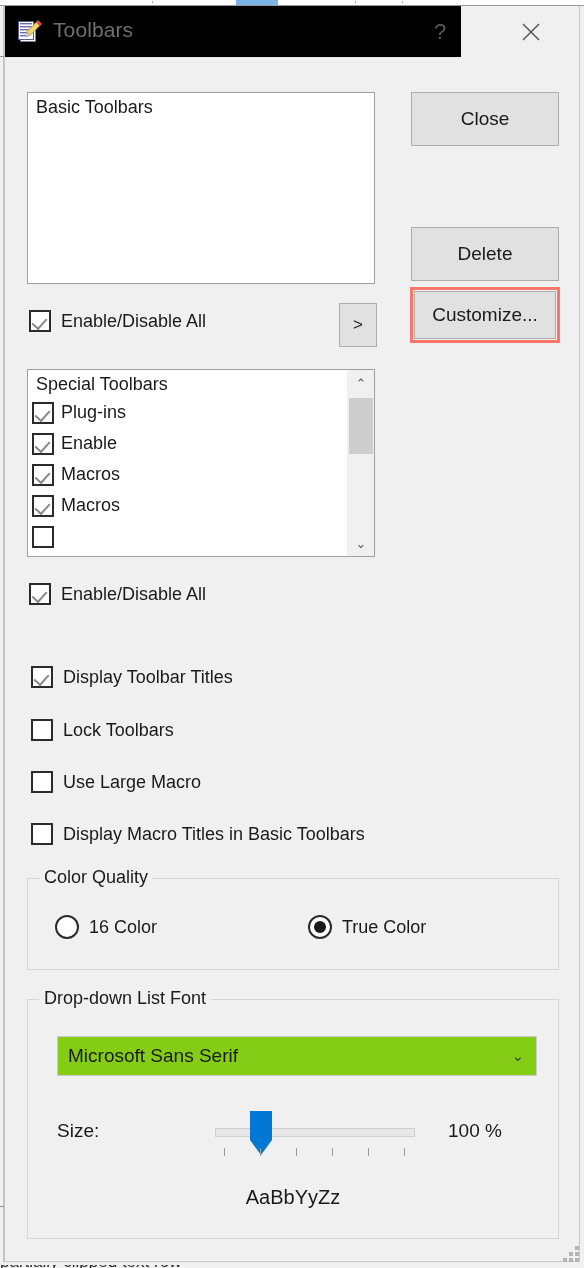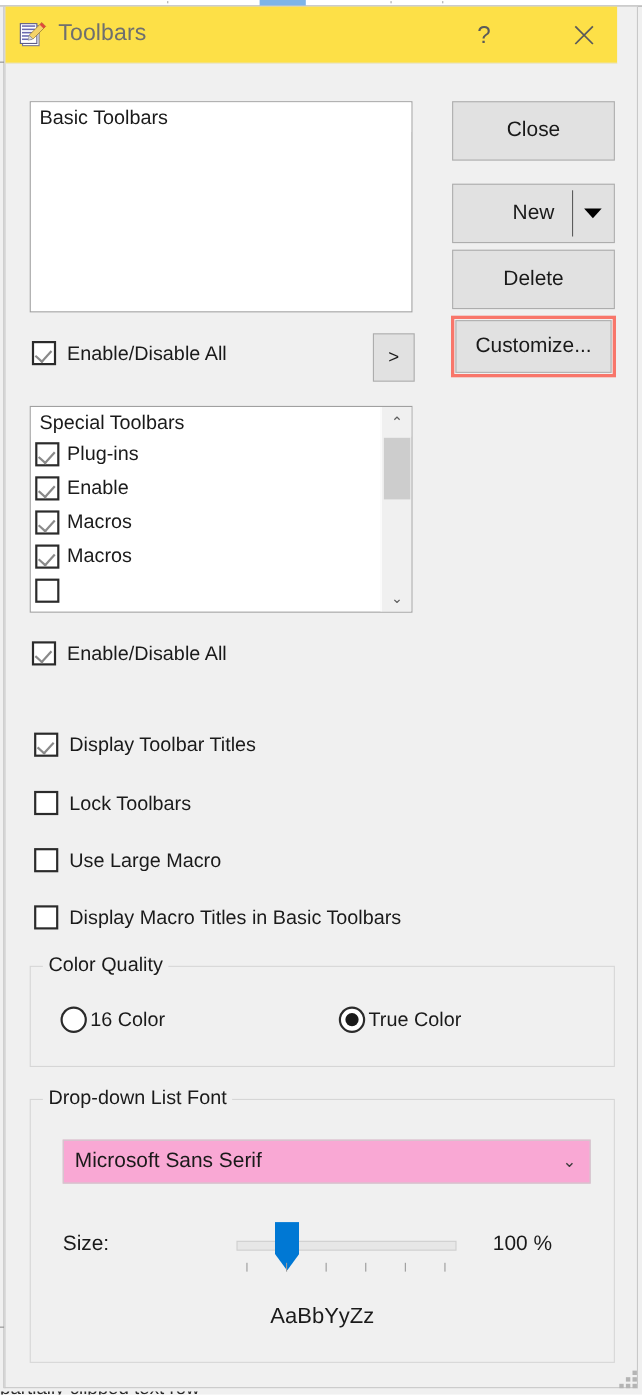--- a/index.html
+++ b/index.html
@@ -39,22 +39,22 @@
     position: absolute;
     left: 4px; top: 6px;
     width: 576px; height: 1256px;
     background: #f0f0f0;
     border: 1px solid #c8c8c8;
     border-top: none;
   }
 
   .titlebar {
     position: absolute; left: 0; top: 0;
-    width: 556px; height: 52px;
-    background: #fde047;
+    width: 456px; height: 52px;
+    background: #000000;
     border-bottom: 1px solid #e6e6e6;
   }
   .title-icon {
     position: absolute; left: 12px; top: 13px;
     width: 26px; height: 26px;
   }
   .title-text {
     position: absolute; left: 48px; top: 12px;
     font-size: 21px; color: #6f6f6f;
     letter-spacing: .1px;
@@ -192,26 +192,26 @@
     background: #ffffff;
     position: relative;
   }
   .rdo.on::after {
     content: "";
     position: absolute; left: 4px; top: 4px;
     width: 12px; height: 12px;
     border-radius: 50%;
     background: #1a1a1a;
   }
-  .radio .lbl { font-size: 18px; color: #1a1a1a; margin-left: 3px; }
+  .radio .lbl { font-size: 18px; color: #1a1a1a; margin-left: 10px; }
 
   
   .combo {
     position: absolute;
-    background: #f9a8d4;
+    background: #84cc16;
     border: 1px solid #cccccc;
     display: flex; align-items: center;
   }
   .combo .val {
     font-size: 19px; color: #1a1a1a; padding-left: 10px;
   }
   .combo .chev {
     position: absolute; right: 12px; top: 50%;
     transform: translateY(-50%);
     color: #3c3c3c; font-size: 15px;
@@ -368,25 +368,20 @@
       <div class="cbx"></div>
       <div class="lbl">Use Large Macro</div>
     </div>
     <div class="cbline" style="left:26px; top:817px;">
       <div class="cbx"></div>
       <div class="lbl">Display Macro Titles in Basic Toolbars</div>
     </div>
 
     <div class="btn" style="left:406px; top:86px; width:148px; height:54px;">Close</div>
 
-    <div class="btn" style="left:406px; top:161px; width:148px; height:54px;">
-      <span>New</span>
-      <div class="split-div"></div>
-      <div class="split-arrow"></div>
-    </div>
 
     <div class="btn" style="left:406px; top:221px; width:148px; height:54px;">Delete</div>
 
     <div class="btn" style="left:409px; top:285px; width:142px; height:48px;">Customize...</div>
     <div class="hl-ring" style="left:405px; top:281px; width:150px; height:56px;"></div>
 
 
     <div class="group" style="left:22px; top:872px; width:532px; height:92px;">
       <div class="group-title">Color Quality</div>
       <div class="radio" style="left:27px; top:36px;">

